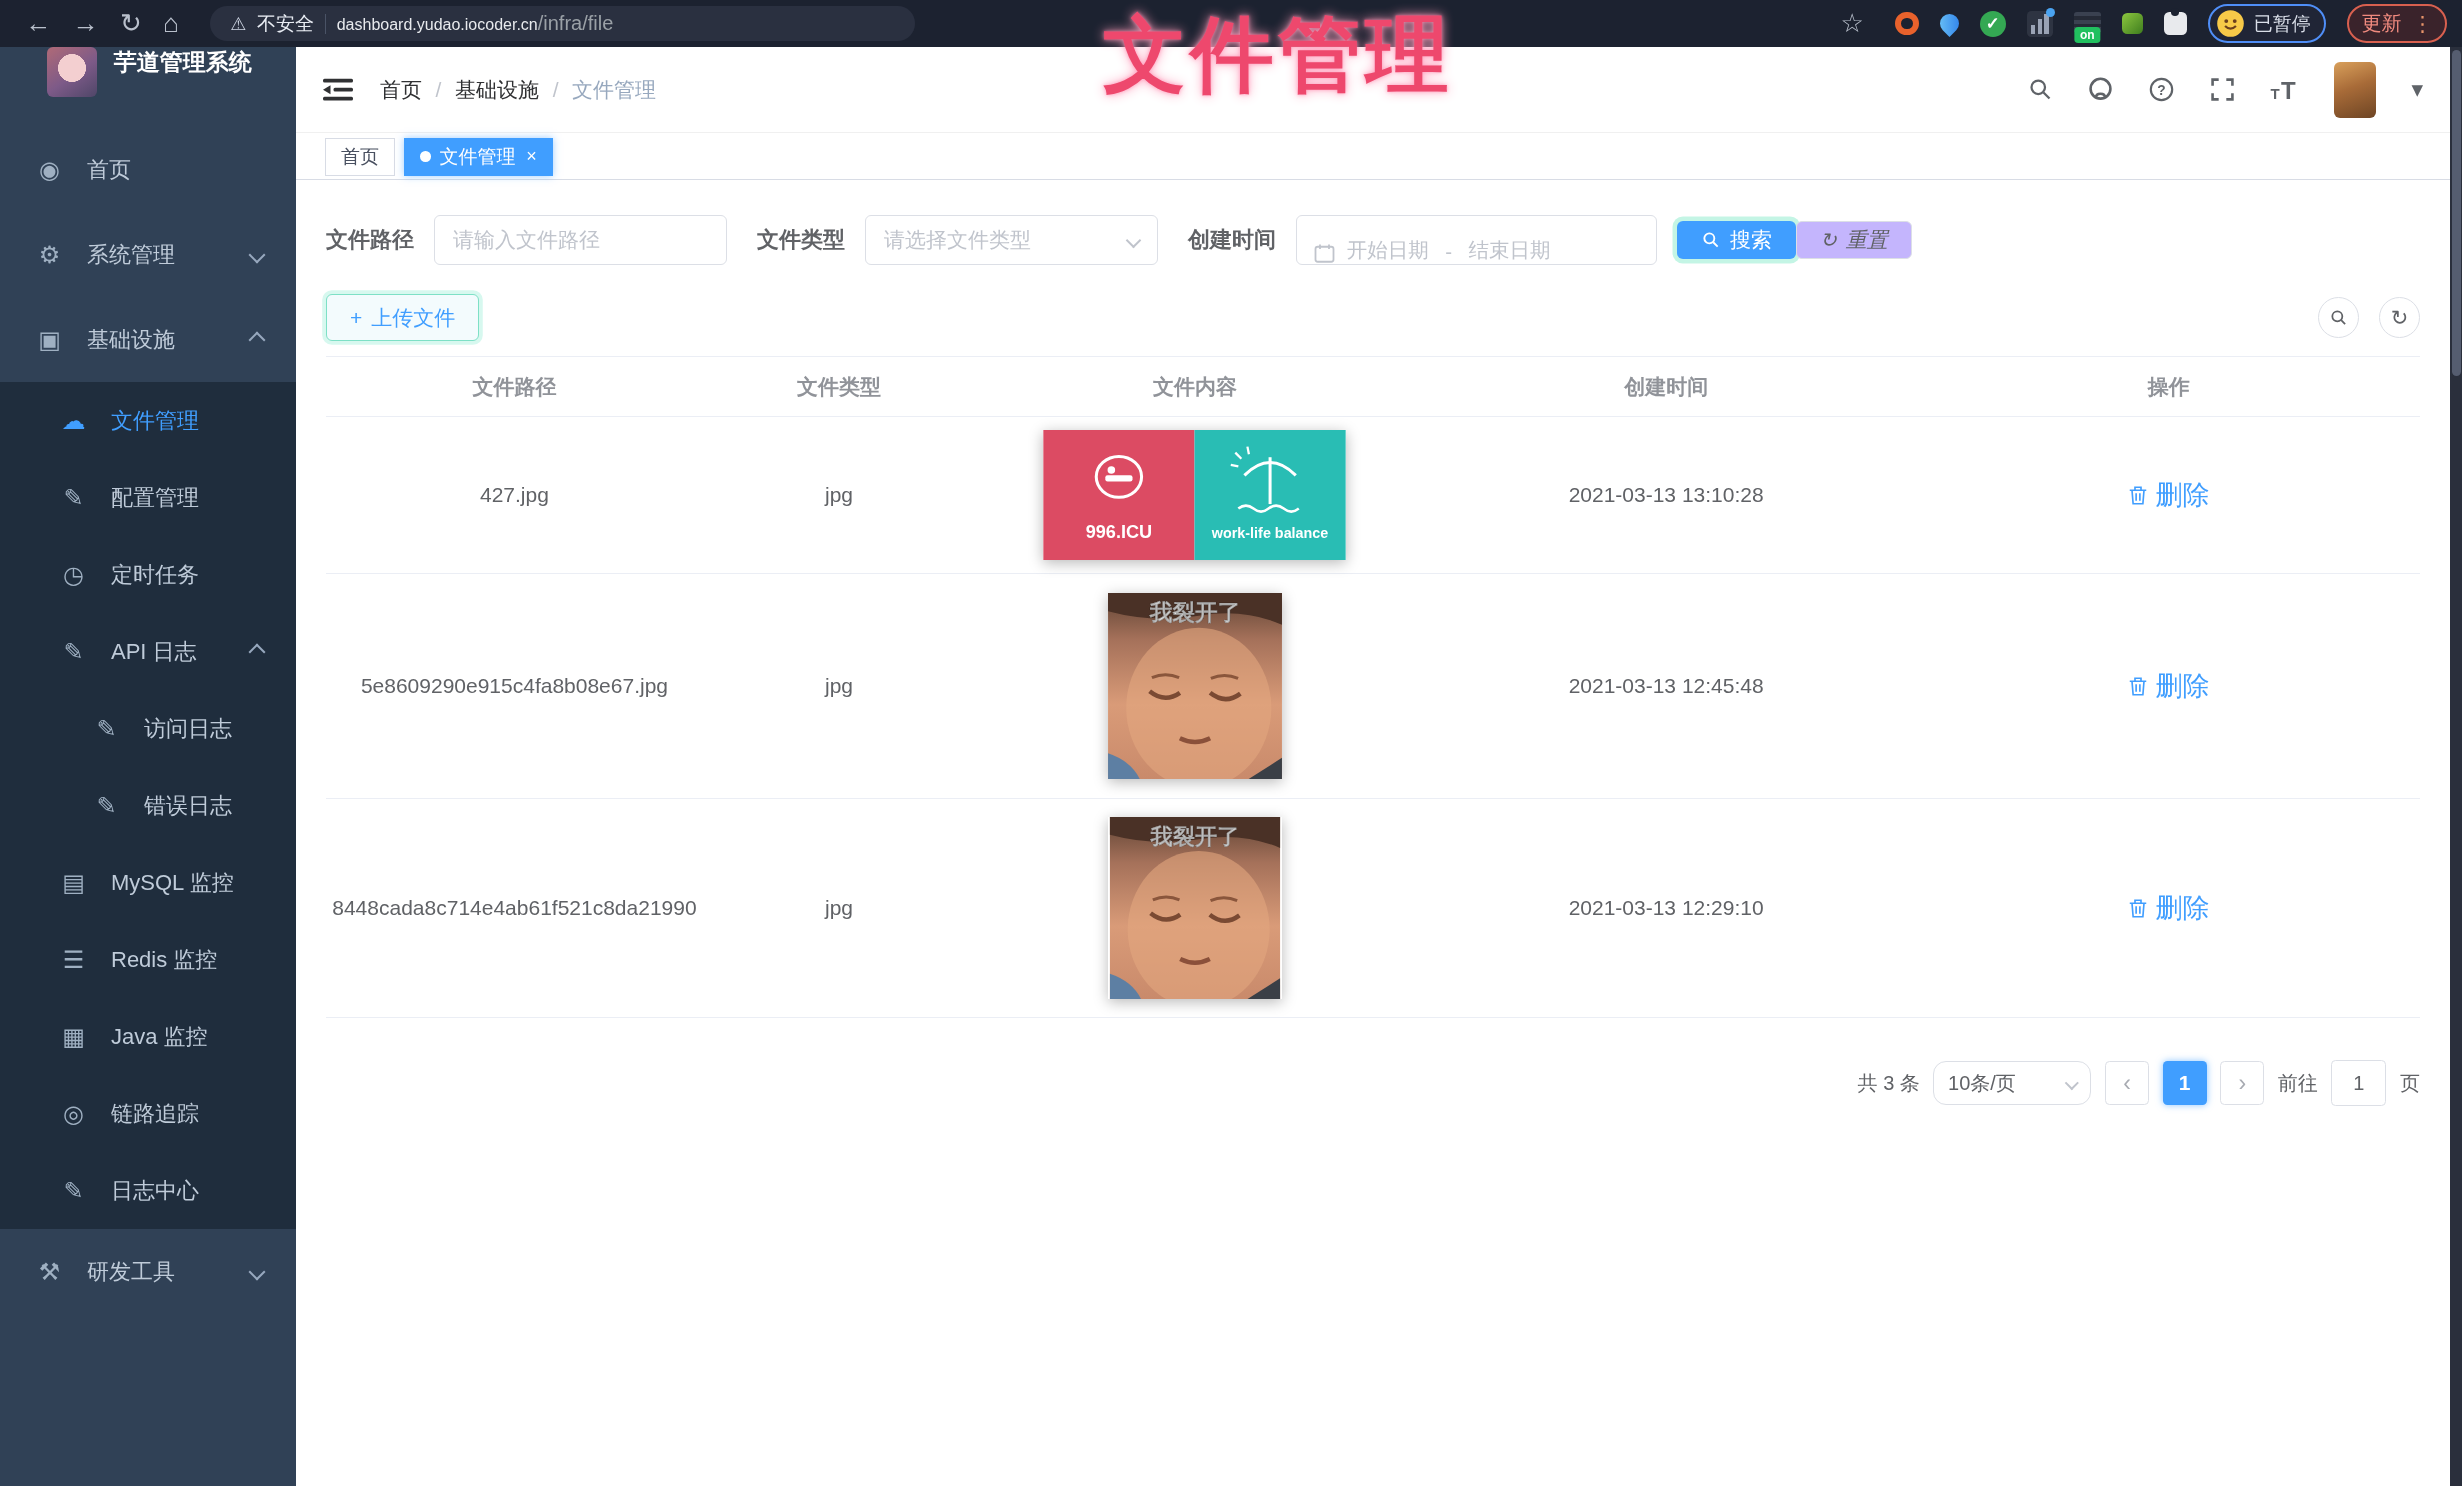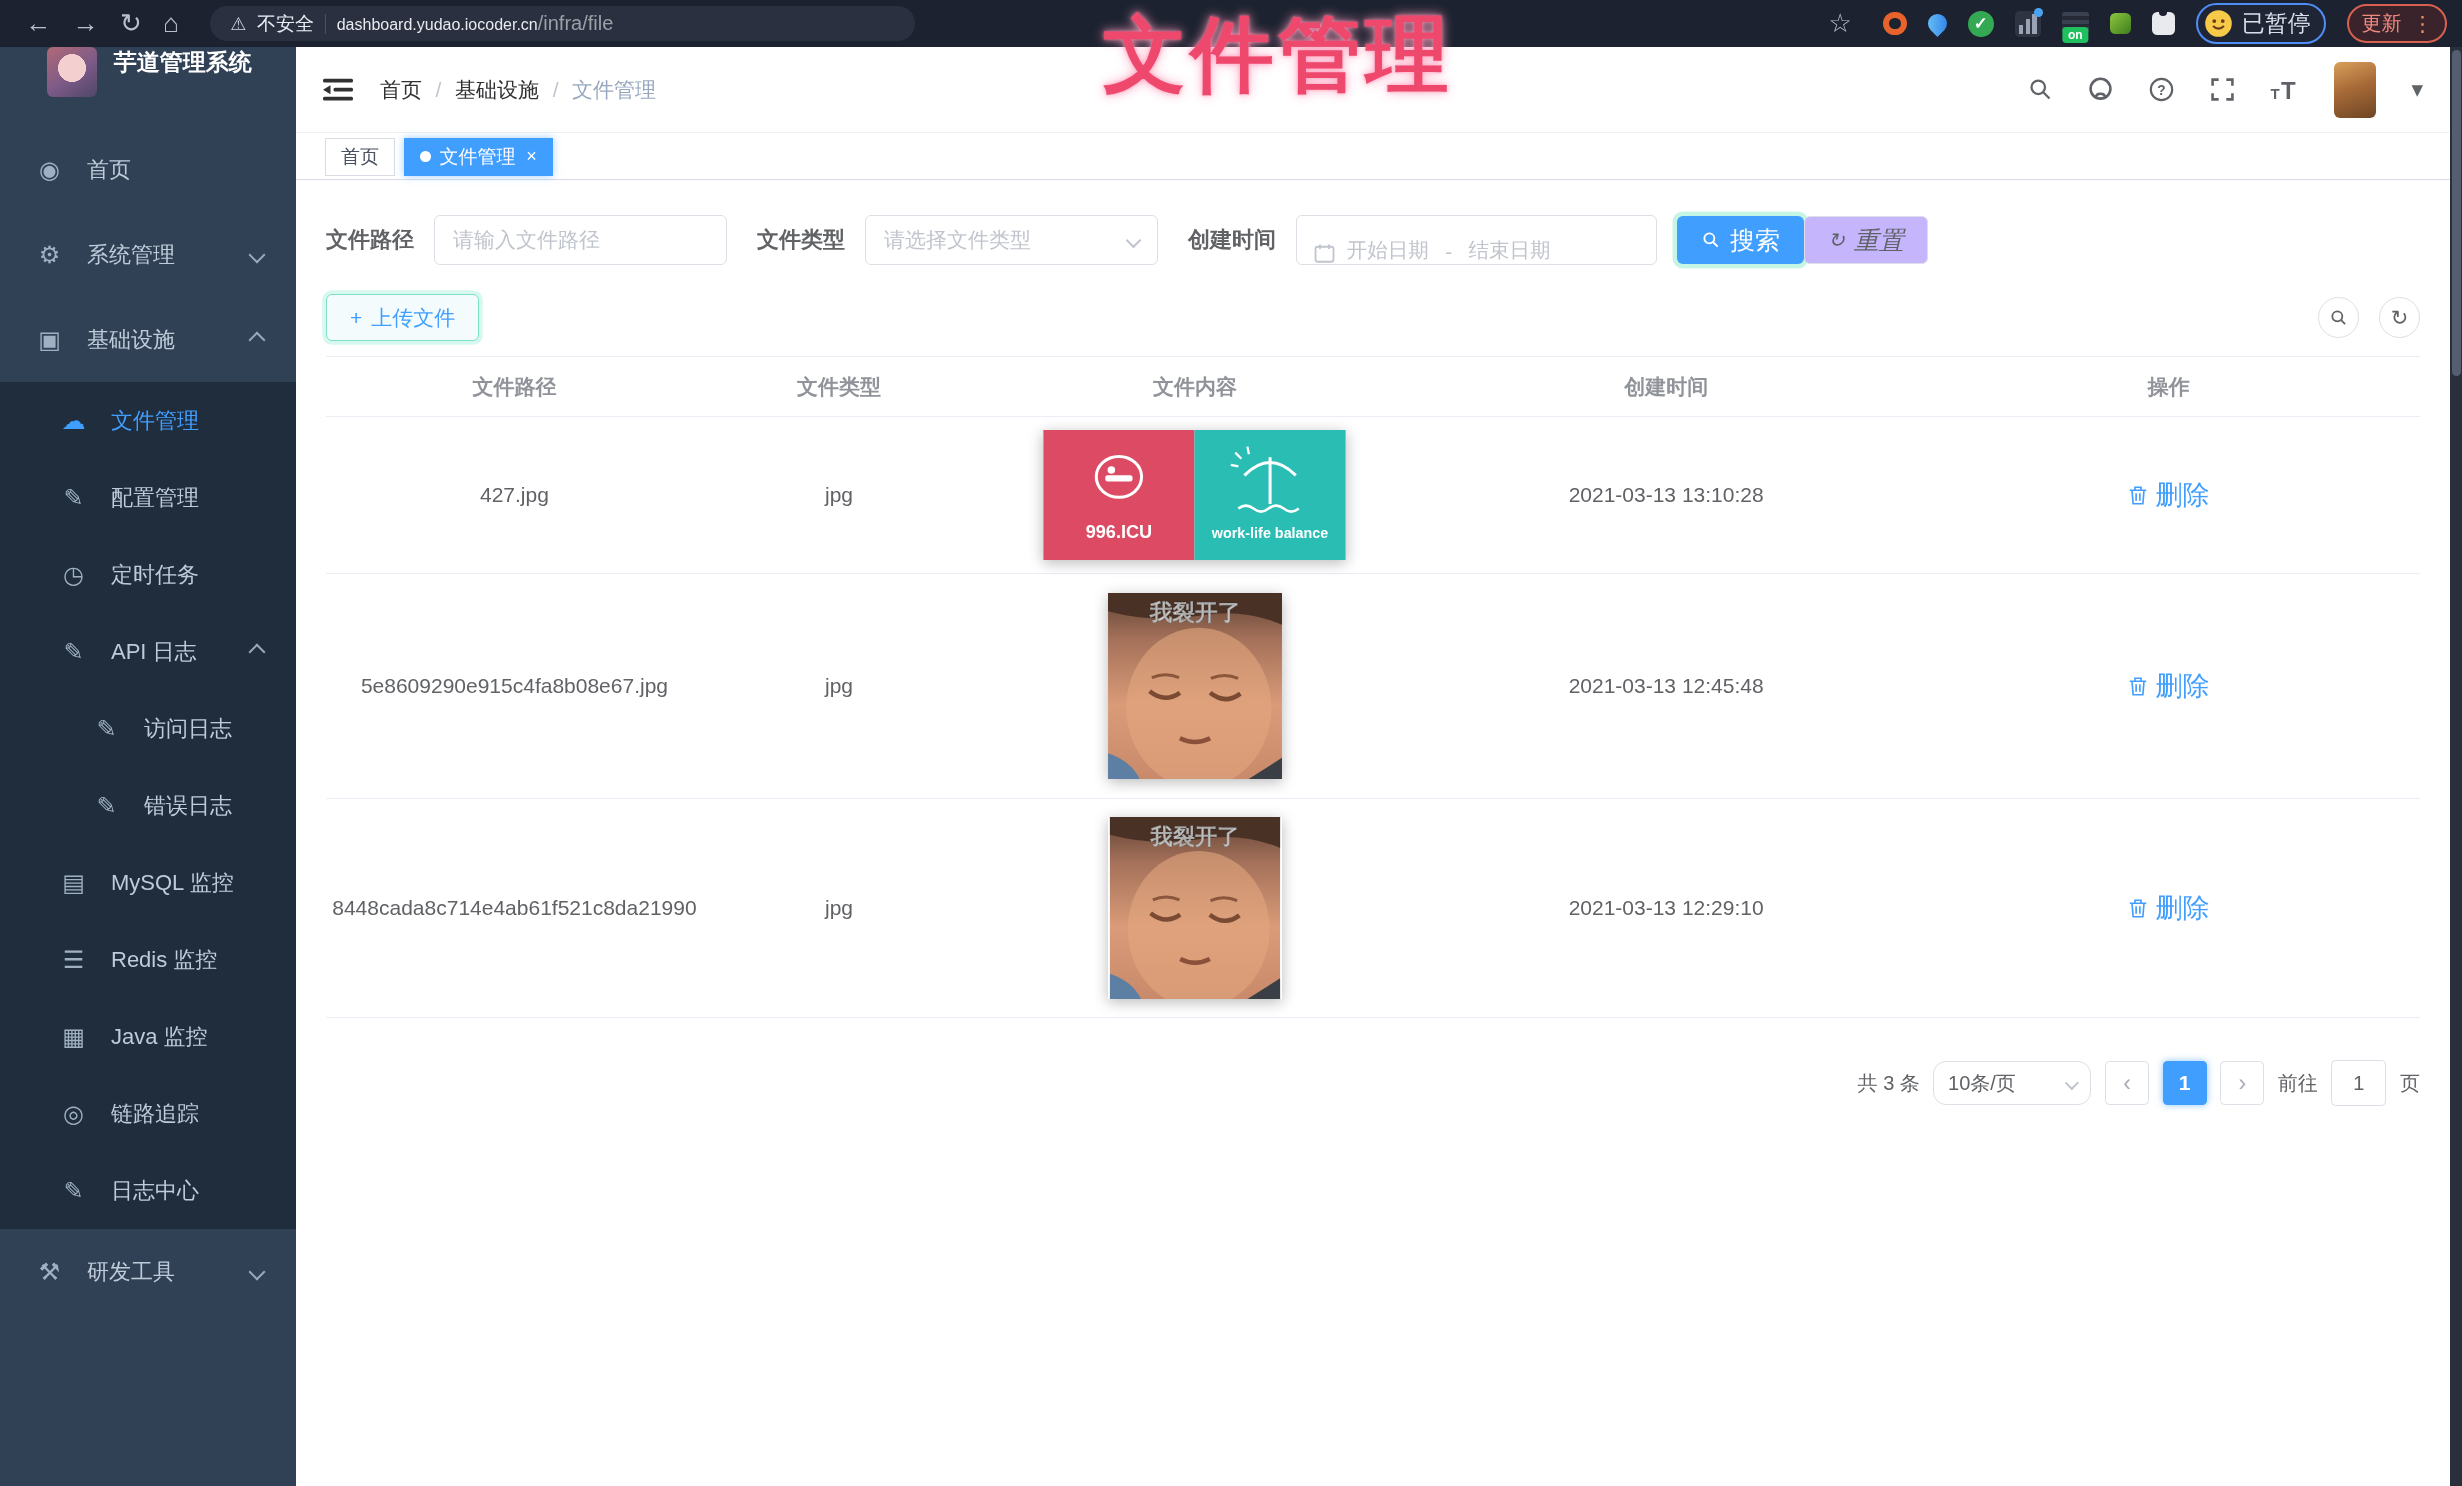--- a/index.html
+++ b/index.html
@@ -25,21 +25,21 @@
   #ext-bars{width:26px;height:26px;border-radius:4.5px;background:#2e3442;position:relative;display:flex;align-items:flex-end;justify-content:center;gap:2.3px;padding-bottom:3px;box-sizing:border-box;}
   #ext-bars i{display:block;width:4.5px;background:#9aa3b5;}
   #ext-bars i:nth-child(1){height:9px;} #ext-bars i:nth-child(2){height:15px;} #ext-bars i:nth-child(3){height:20px;}
   #ext-bars::after{content:"";position:absolute;right:-2.3px;top:-2.3px;width:9px;height:9px;border-radius:50%;background:#4aa3f0;}
   #ext-stack{width:27px;height:23px;border-radius:3px;background:repeating-linear-gradient(#3a4150 0 4.5px,#252a36 4.5px 7.6px);position:relative;}
   .on-badge{position:absolute;bottom:-7.6px;left:50%;transform:translateX(-50%);background:#21c05f;color:#fff;font-size:12px;font-weight:bold;padding:0.8px 5.3px;border-radius:3.8px;text-align:center;}
   #ext-leaf{width:21px;height:21px;border-radius:5.3px;background:linear-gradient(135deg,#8cc63f,#3e7d1e);}
   #ext-puzzle{width:23px;height:23px;border-radius:5.3px;background:#e8eaed;position:relative;}
   #ext-puzzle::after{content:"";position:absolute;top:-3.8px;left:7.6px;width:7.6px;height:7.6px;border-radius:50%;background:#1c2230;}
   #paused-chip{display:flex;align-items:center;gap:9px;border:2.3px solid #4f8ef7;border-radius:21px;padding:3px 13.6px 3px 6px;background:rgba(35,40,58,.6);}
-  #paused-chip .lbl{color:#d9dee8;font-size:23px;text-align:center;}
+  #paused-chip .lbl{color:#d9dee8;font-size:19px;text-align:center;}
   #update-chip{display:flex;align-items:center;gap:10.6px;border:2.3px solid #d8604f;border-radius:20px;padding:3.8px 12px;background:#3a232b;}
   #update-chip .lbl{color:#f08a7e;font-size:20px;}
   #update-chip .nvi{color:#e8956a;margin:0;font-size:21px;line-height:26px;}
 
   
   #overlay-title{position:absolute;left:1103px;top:0px;z-index:60;font-size:83px;font-weight:bold;letter-spacing:4.5px;color:#ee486d;text-shadow:0 0 12px rgba(255,160,190,.95),0 0 3.8px rgba(255,130,170,.8);}
 
   
   #sidebar{position:absolute;left:0;top:47px;width:296px;height:1440px;background:#304156;z-index:2;}
   #logo-row{height:80px;display:flex;padding-left:47px;}
@@ -79,21 +79,21 @@
   .f-label{font-size:22px;font-weight:bold;color:#606266;margin-right:20px;white-space:nowrap;}
   .ipt,.sel,.date-box{height:50px;border:1.5px solid #dcdfe6;border-radius:6px;box-sizing:border-box;background:#fff;}
   .ipt{width:293px;padding:0 18px;font-size:21px;color:#606266;font-family:"Liberation Sans",sans-serif;outline:none;}
   .ipt::placeholder{color:#c0c4cc;}
   .sel{width:293px;display:flex;align-items:center;padding:0 18px;}
   .sel .ph{color:#c0c4cc;font-size:21px;}
   .sel .sc{margin-left:auto;width:9px;height:9px;border-right:2.3px solid #c0c4cc;border-bottom:2.3px solid #c0c4cc;transform:rotate(45deg);} .gap-lg{width:30px;}
   .date-box{width:361px;display:flex;align-items:flex-end;padding:0 16.7px;gap:12px;}
   .date-box .ph{color:#c0c4cc;font-size:20.5px;}
   .date-box .dsep{color:#c0c4cc;font-size:20.5px;margin:0 4.5px;}
-  .btn{height:48px;border-radius:6px;display:inline-flex;align-items:center;justify-content:center;font-size:25px;padding:0 23px;box-sizing:border-box;cursor:pointer;gap:9px;border:1.5px solid transparent;}
+  .btn{height:38px;border-radius:6px;display:inline-flex;align-items:center;justify-content:center;font-size:21px;padding:0 23px;box-sizing:border-box;cursor:pointer;gap:9px;border:1.5px solid transparent;}
   #search-btn{background:#409eff;color:#fff;margin-left:20px;box-shadow:0 0 0 4.5px rgba(125,232,198,.45);}
   #reset-btn{background:#c4b5fd;color:#606266;border-color:#dcdfe6;font-style:italic;}
   #upload-row{margin-top:29px;display:flex;align-items:center;height:47px;}
   #upload-btn{height:47px;background:#f3fbfd;color:#409eff;border:1.5px solid #7ee0c6;box-shadow:0 0 0 3.8px rgba(140,235,210,.35);font-size:21px;}
   .circle-btn{width:41px;height:41px;border-radius:50%;border:1.5px solid #dcdfe6;background:#fff;display:inline-flex;align-items:center;justify-content:center;box-sizing:border-box;}
   #table-tools{margin-left:auto;display:flex;gap:20px;align-items:center;}
   .circle-btn .g-reload2{color:#606266;font-size:21px;}
 
   
   #file-table{margin-top:15px;}

